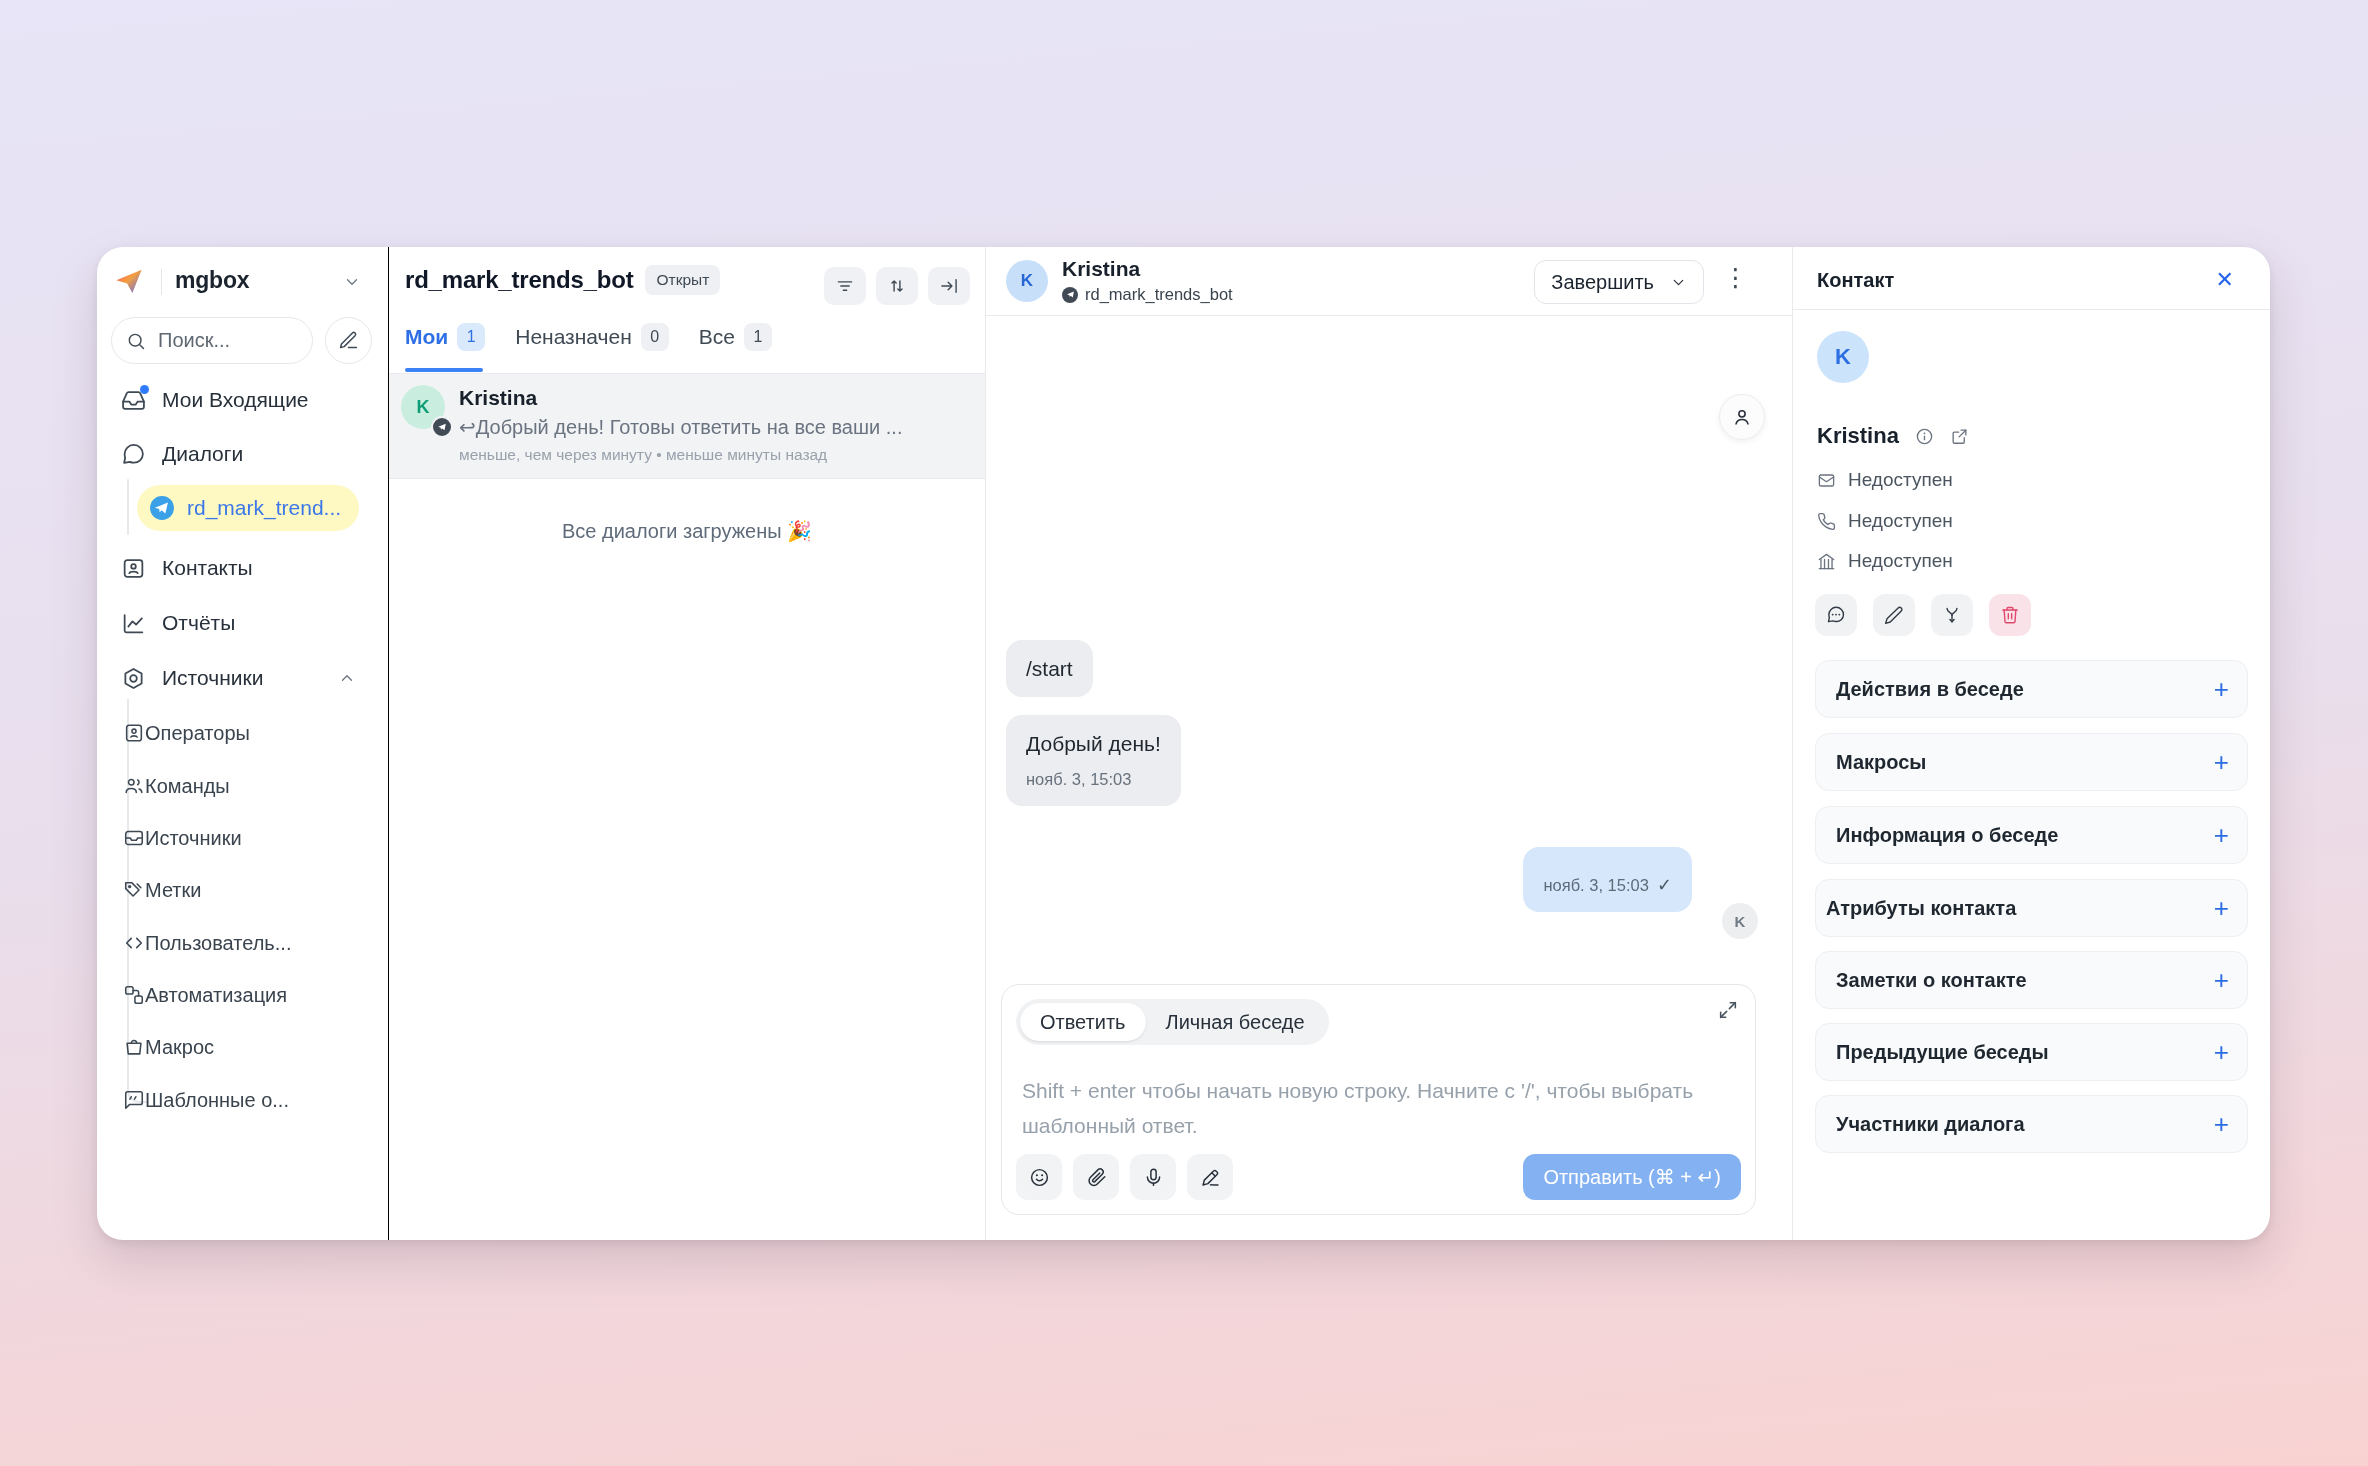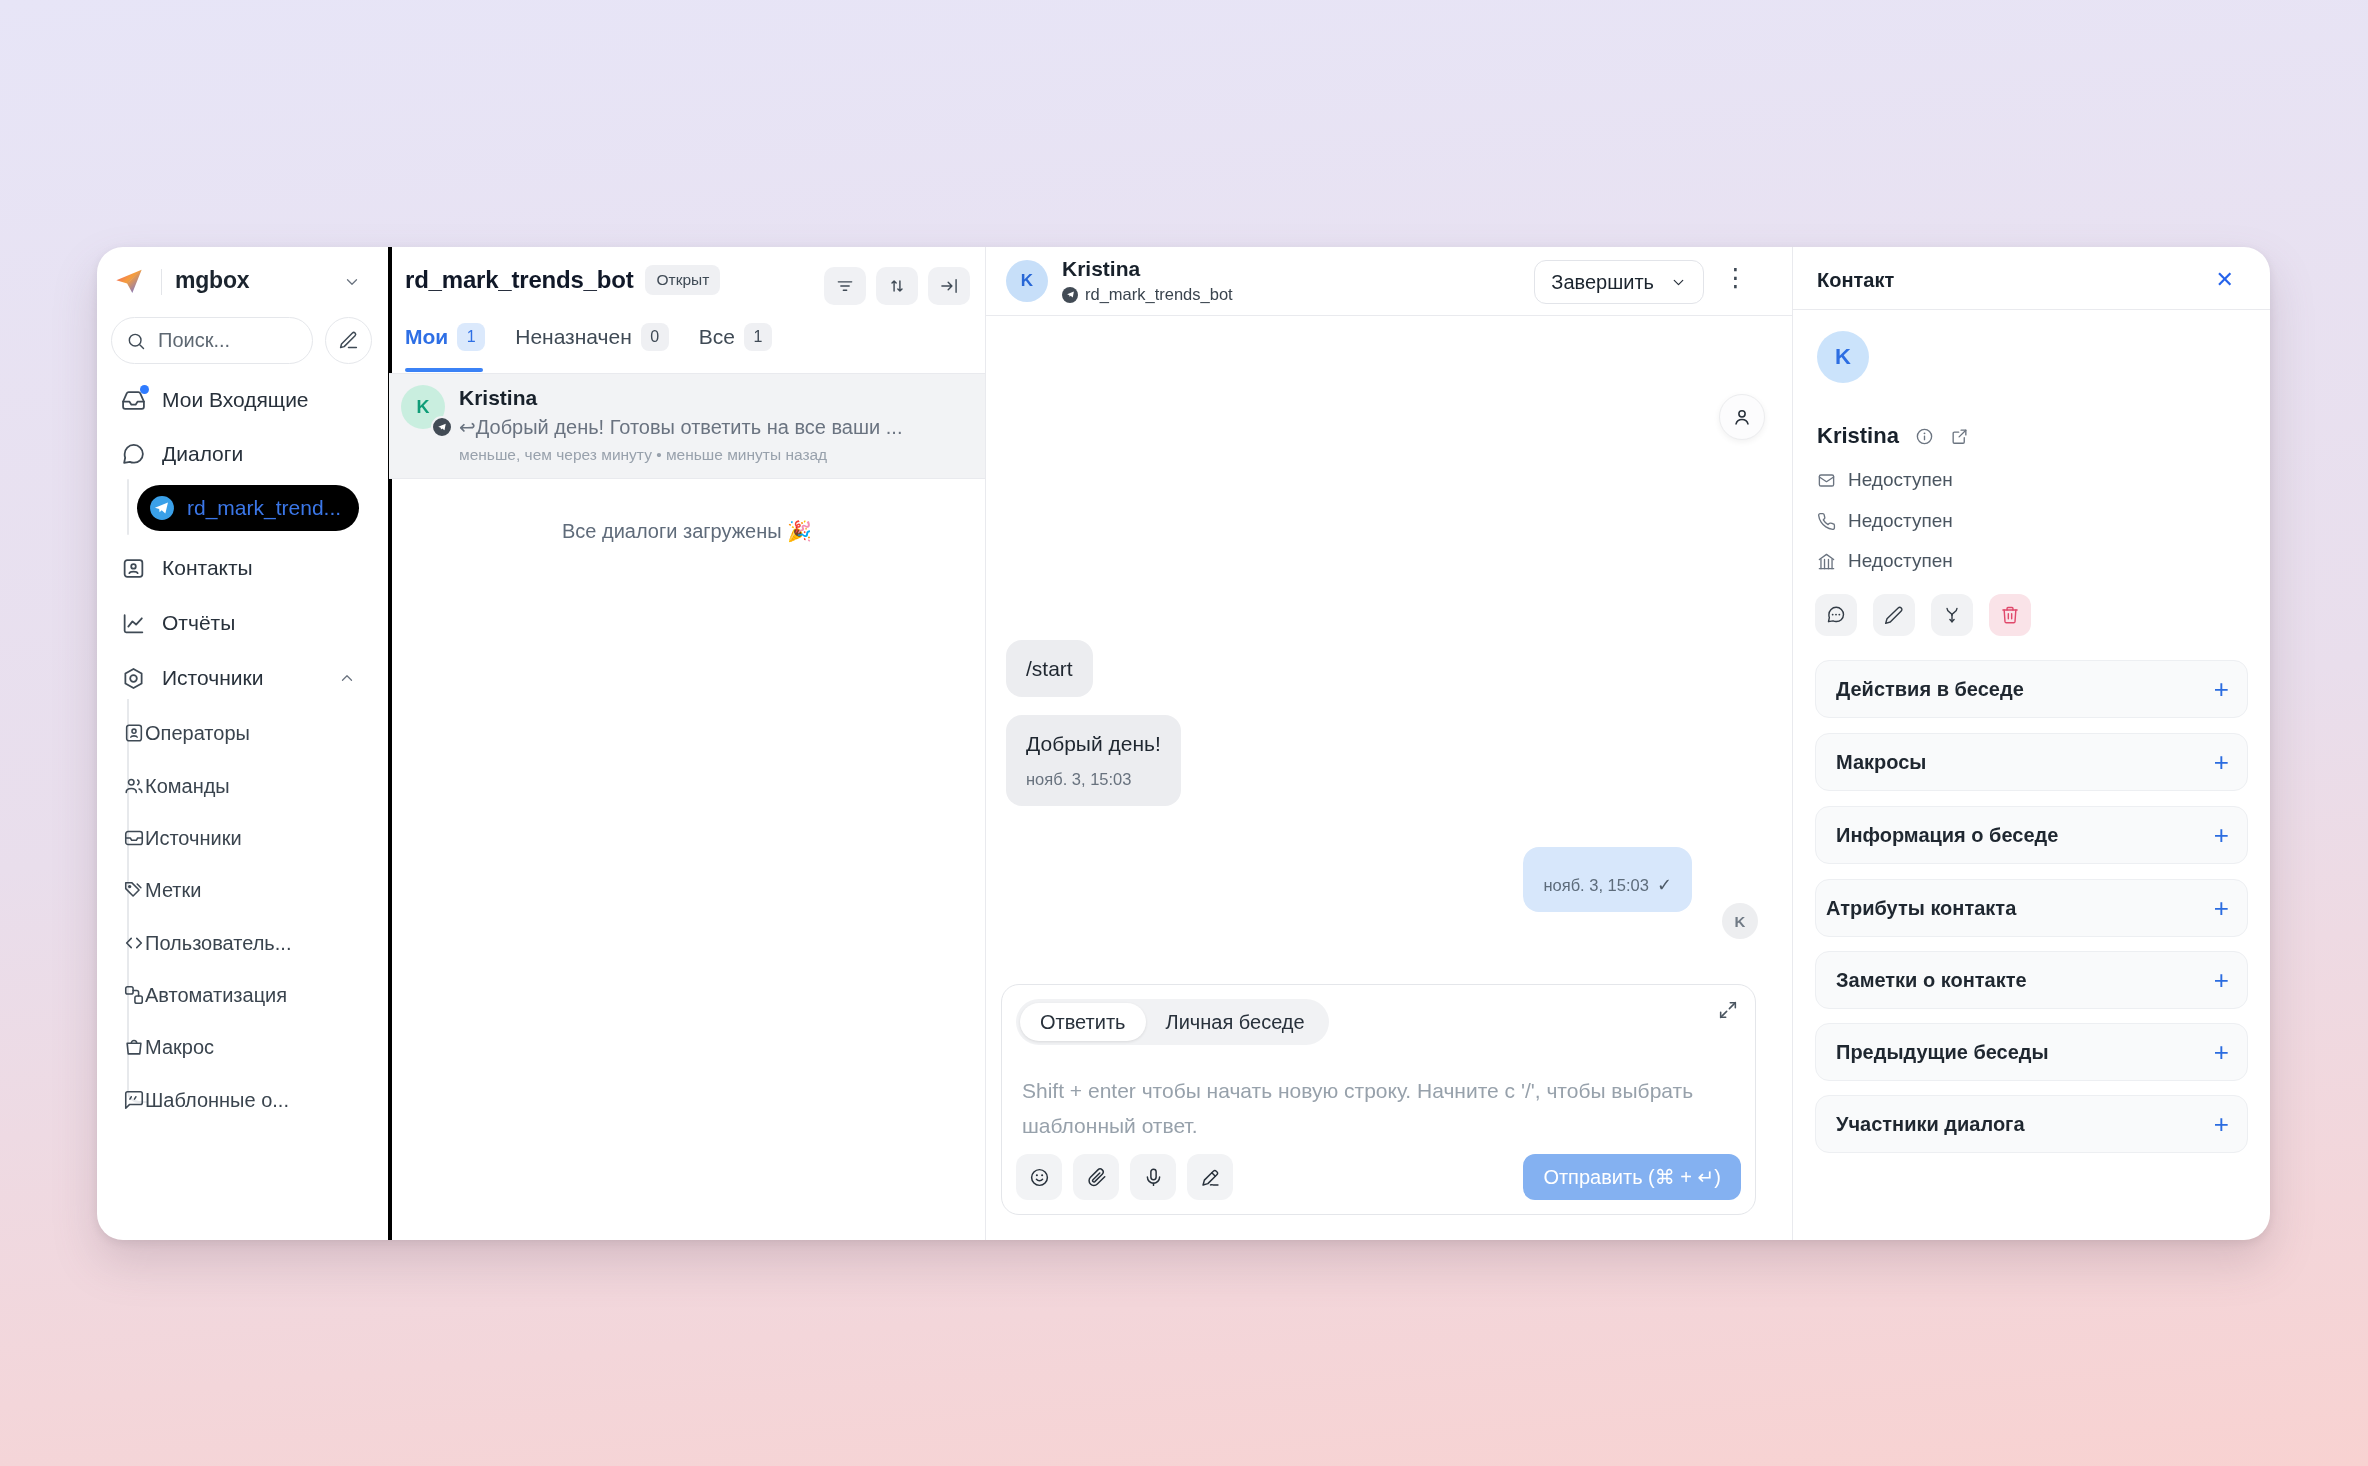--- a/index.html
+++ b/index.html
@@ -3,21 +3,21 @@
 <meta charset="utf-8">
 <style>
   html,body{margin:0;padding:0;}
   body{font-family:"Liberation Sans","DejaVu Sans",sans-serif;-webkit-font-smoothing:antialiased;}
   #stage{position:relative;width:2368px;height:1466px;overflow:hidden;
     background:linear-gradient(175deg,#E7E5F7 0%,#E9DEEC 52%,#F8D2D1 100%);}
   .window{position:absolute;left:97px;top:247px;width:2173px;height:993px;background:#fff;
     border-radius:26px;box-shadow:0 22px 45px rgba(120,90,110,.22),0 3px 10px rgba(0,0,0,.08);}
   .abs{position:absolute;}
   .col{position:absolute;top:0;height:993px;}
-  .sidebar{left:0;width:291px;border-right:4px solid #000000;}
+  .sidebar{left:0;width:291px;border-right:1px solid #000000;}
   .convcol{left:292px;width:596px;border-right:1px solid #E9EAEE;}
   .chatcol{left:889px;width:806px;border-right:1px solid #E9EAEE;}
   .panel{left:1696px;width:477px;border-radius:0 26px 26px 0;}
   svg{display:block;}
   .ic{stroke:#3F4A55;fill:none;stroke-width:1.7;stroke-linecap:round;stroke-linejoin:round;}
   
   .logo-sep{position:absolute;left:64px;top:22px;width:1px;height:26px;background:#E3E5E9;}
   .ws-name{font-size:23px;font-weight:700;color:#1B242E;letter-spacing:-.2px;}
   .search-box{position:absolute;left:14px;top:70px;width:202px;height:47px;border:1.5px solid #E5E7EB;
     border-radius:24px;display:flex;align-items:center;gap:10px;padding:0 0 0 14px;box-sizing:border-box;background:#fff;}
@@ -25,21 +25,21 @@
     font-family:inherit;}
   .search-box input::placeholder{color:#5E6872;opacity:1;}
   .round-btn{position:absolute;left:228px;top:70px;width:47px;height:47px;border:1.5px solid #E5E7EB;
     border-radius:24px;background:#fff;display:flex;align-items:center;justify-content:center;cursor:pointer;}
   .nav-item{position:absolute;left:0;width:291px;height:44px;display:flex;align-items:center;gap:16px;
     padding-left:24px;box-sizing:border-box;cursor:pointer;}
   .nav-item .lbl{font-size:21px;font-weight:500;color:#28313B;}
   .sub-item{position:absolute;left:0;width:291px;height:44px;display:flex;align-items:center;
     padding-left:26px;box-sizing:border-box;cursor:pointer;}
   .sub-item .lbl{font-size:20px;font-weight:400;color:#3A444E;}
-  .pill{position:absolute;left:40px;top:238px;width:222px;height:46px;background:#000000;border-radius:23px;
+  .pill{position:absolute;left:40px;top:238px;width:222px;height:46px;background:#fef9c3;border-radius:23px;
     display:flex;align-items:center;gap:12px;padding-left:12px;box-sizing:border-box;cursor:pointer;}
   .pill .lbl{font-size:21px;font-weight:500;color:#3B77E8;}
   .guide1{position:absolute;left:30px;top:232px;width:2px;height:56px;background:#E7E9EC;border-radius:2px;}
   .guide2{position:absolute;left:30px;top:452px;width:18px;height:402px;border-left:2px solid #E7E9EC;
     border-bottom:2px solid #E7E9EC;border-bottom-left-radius:12px;}
   .bluedot{position:absolute;width:9px;height:9px;border-radius:50%;background:#2F7BFF;}
   
   .conv-title{font-size:24px;font-weight:700;color:#101828;letter-spacing:-.2px;}
   .status-badge{background:#EFF0F3;border-radius:8px;padding:6px 11px;font-size:15.5px;color:#3F4A55;font-weight:500;}
   .tool-btn{width:42px;height:38px;border-radius:10px;background:#F0F1F4;border:none;display:flex;

